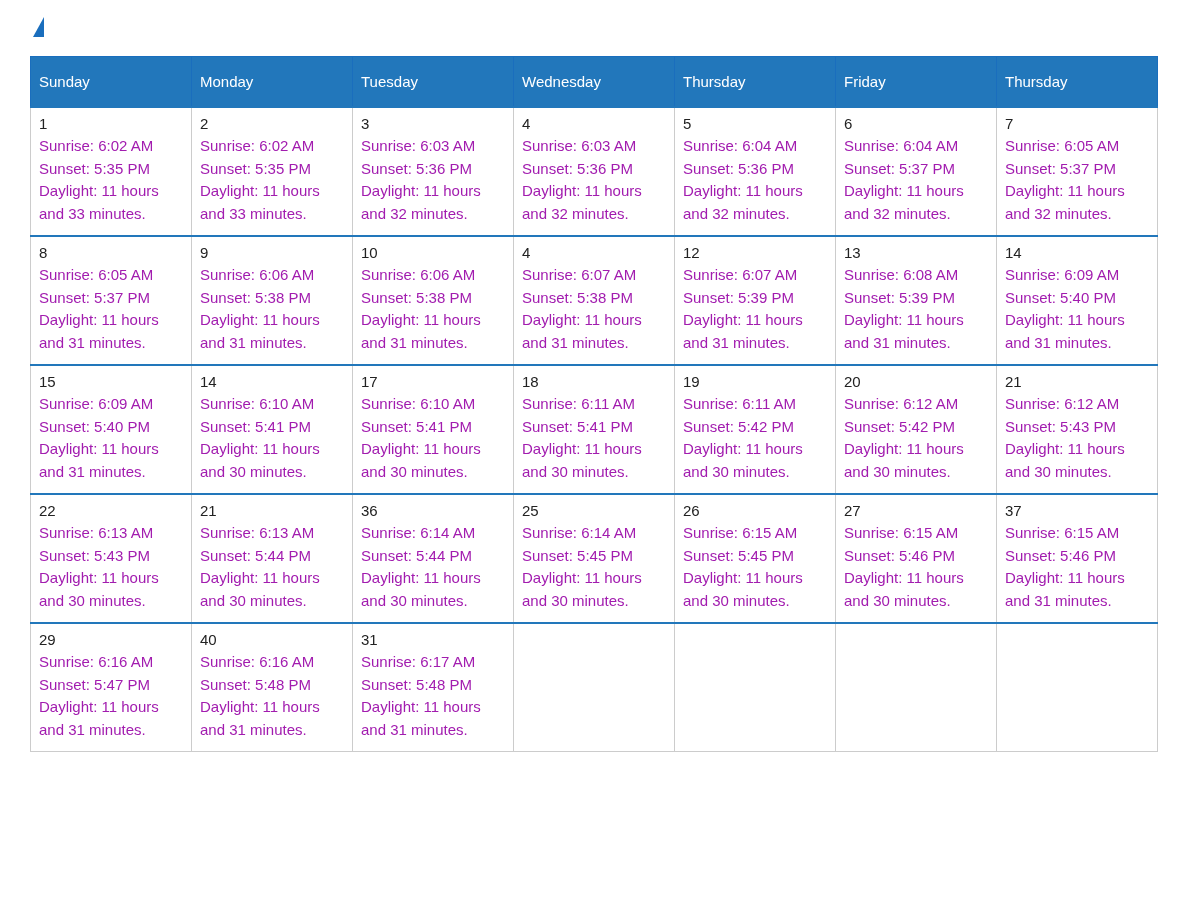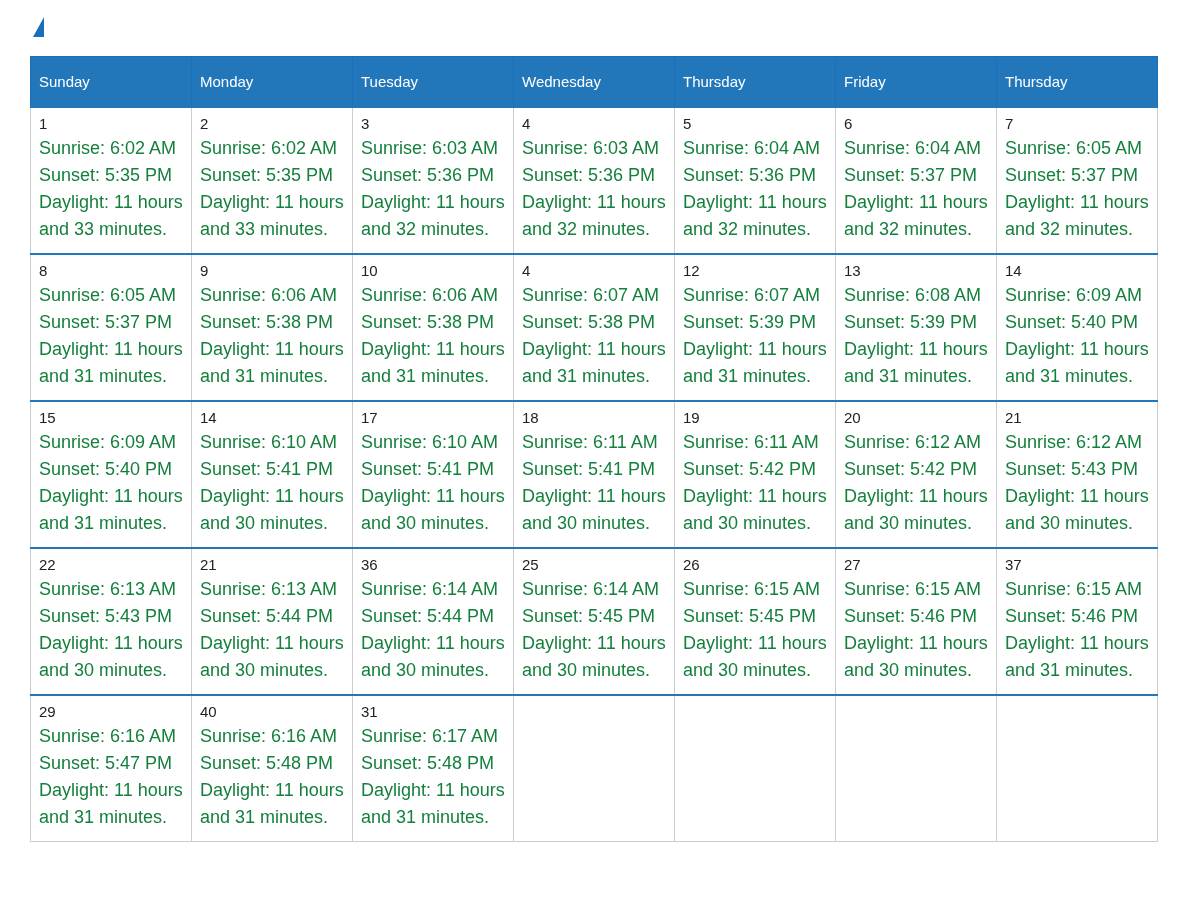--- a/index.html
+++ b/index.html
@@ -63,22 +63,22 @@
       border-top: 2px solid #2277bb;
     }
     .day-num {
       font-size: 15px;
       font-weight: normal;
       display: block;
       margin-bottom: 3px;
       color: #222;
     }
     .day-info {
-      font-size: 18px;
-      color: #15803d;
+      font-size: 15px;
+      color: #a21caf;
       line-height: 1.5;
     }
     .empty-cell {
       background: #fff;
     }
     .logo-wrapper {
       display: flex;
       flex-direction: column;
       align-items: flex-start;
     }

